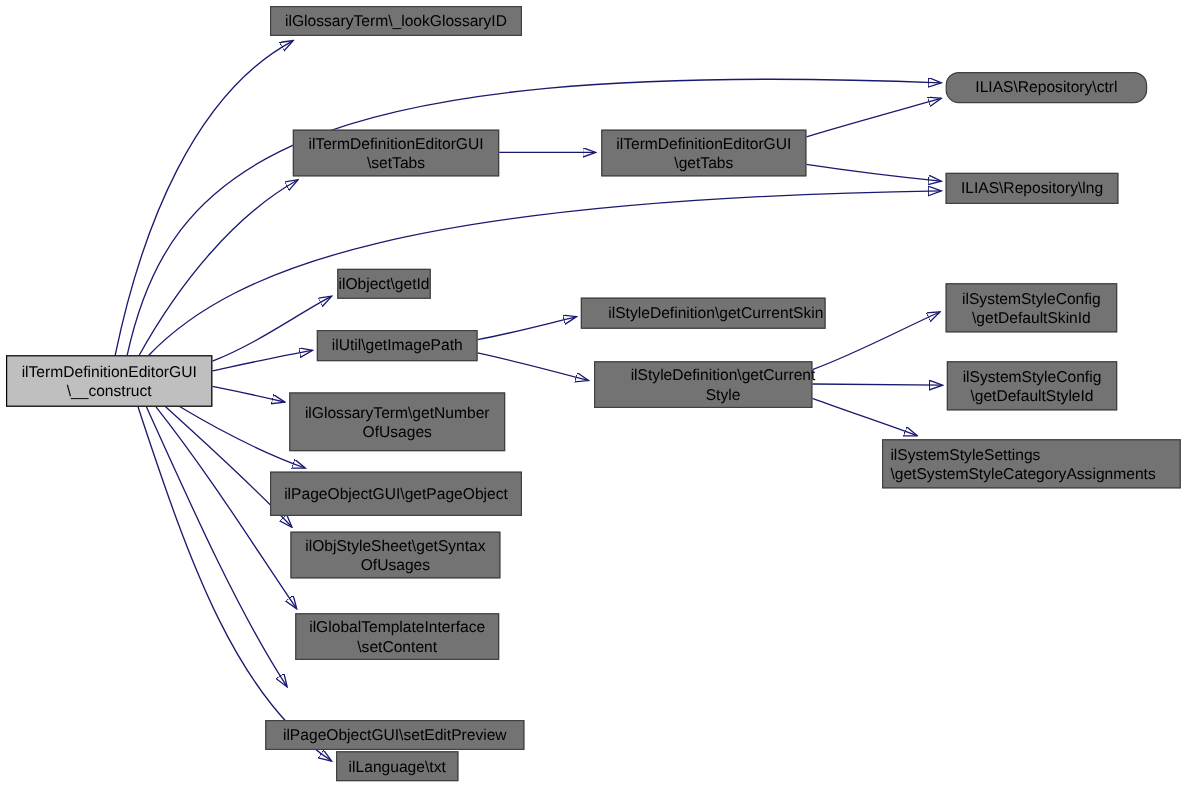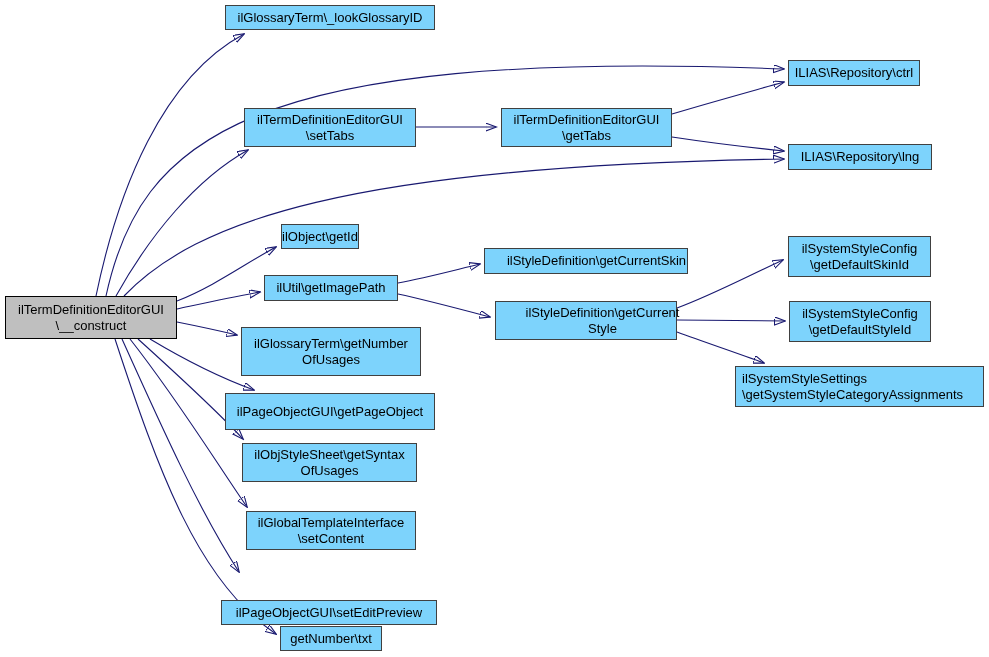--- a/index.html
+++ b/index.html
@@ -23,21 +23,21 @@
     height: 657px;
   }
   .edges path {
     fill: none;
     stroke: #191970;
     stroke-width: 1.1;
   }
   .node {
     position: absolute;
     box-sizing: border-box;
-    background: #7dd3fc;
+    background: #737373;
     border: 1px solid #404040;
     color: #000000;
     font-size: 13px;
     line-height: 16px;
     display: flex;
     align-items: center;
     justify-content: center;
     text-align: center;
     white-space: pre-line;
     cursor: pointer;
@@ -85,21 +85,21 @@
     <path d="M677,308 C710,296 746,277 783,260" marker-end="url(#arrow)"></path>
     <path d="M677,320 L785,321" marker-end="url(#arrow)"></path>
     <path d="M677,332 C707,343 737,353 764,363" marker-end="url(#arrow)"></path>
   </svg>
 
   <div class="node start" style="left:5px; top:296px; width:172px; height:43px;">ilTermDefinitionEditorGUI
 \__construct</div>
 
   <div class="node" style="left:225px; top:5px; width:210px; height:25px;">ilGlossaryTerm\_lookGlossaryID</div>
 
-  <div class="node" style="left:788px; top:60px; width:132px; height:26px;">ILIAS\Repository\ctrl</div>
+  <div class="node" style="left:788px; top:60px; width:168px; height:26px;border-radius:11px;">ILIAS\Repository\ctrl</div>
 
   <div class="node" style="left:244px; top:108px; width:172px; height:39px;">ilTermDefinitionEditorGUI
 \setTabs</div>
 
   <div class="node" style="left:501px; top:108px; width:171px; height:39px;">ilTermDefinitionEditorGUI
 \getTabs</div>
 
   <div class="node" style="left:788px; top:144px; width:144px; height:26px;">ILIAS\Repository\lng</div>
 
   <div class="node" style="left:281px; top:224px; width:78px; height:25px;">ilObject\getId</div>
@@ -126,15 +126,15 @@
   <div class="node" style="left:225px; top:393px; width:210px; height:37px;">ilPageObjectGUI\getPageObject</div>
 
   <div class="node" style="left:242px; top:443px; width:175px; height:39px;">ilObjStyleSheet\getSyntax
 OfUsages</div>
 
   <div class="node" style="left:246px; top:511px; width:170px; height:39px;">ilGlobalTemplateInterface
 \setContent</div>
 
   <div class="node" style="left:221px; top:576px; width:216px; height:25px;margin-top:24px;">ilPageObjectGUI\setEditPreview</div>
 
-  <div class="node" style="left:280px; top:626px; width:102px; height:25px;">getNumber\txt</div>
+  <div class="node" style="left:280px; top:626px; width:102px; height:25px;">ilLanguage\txt</div>
 
 </div>
 
 </body></html>

